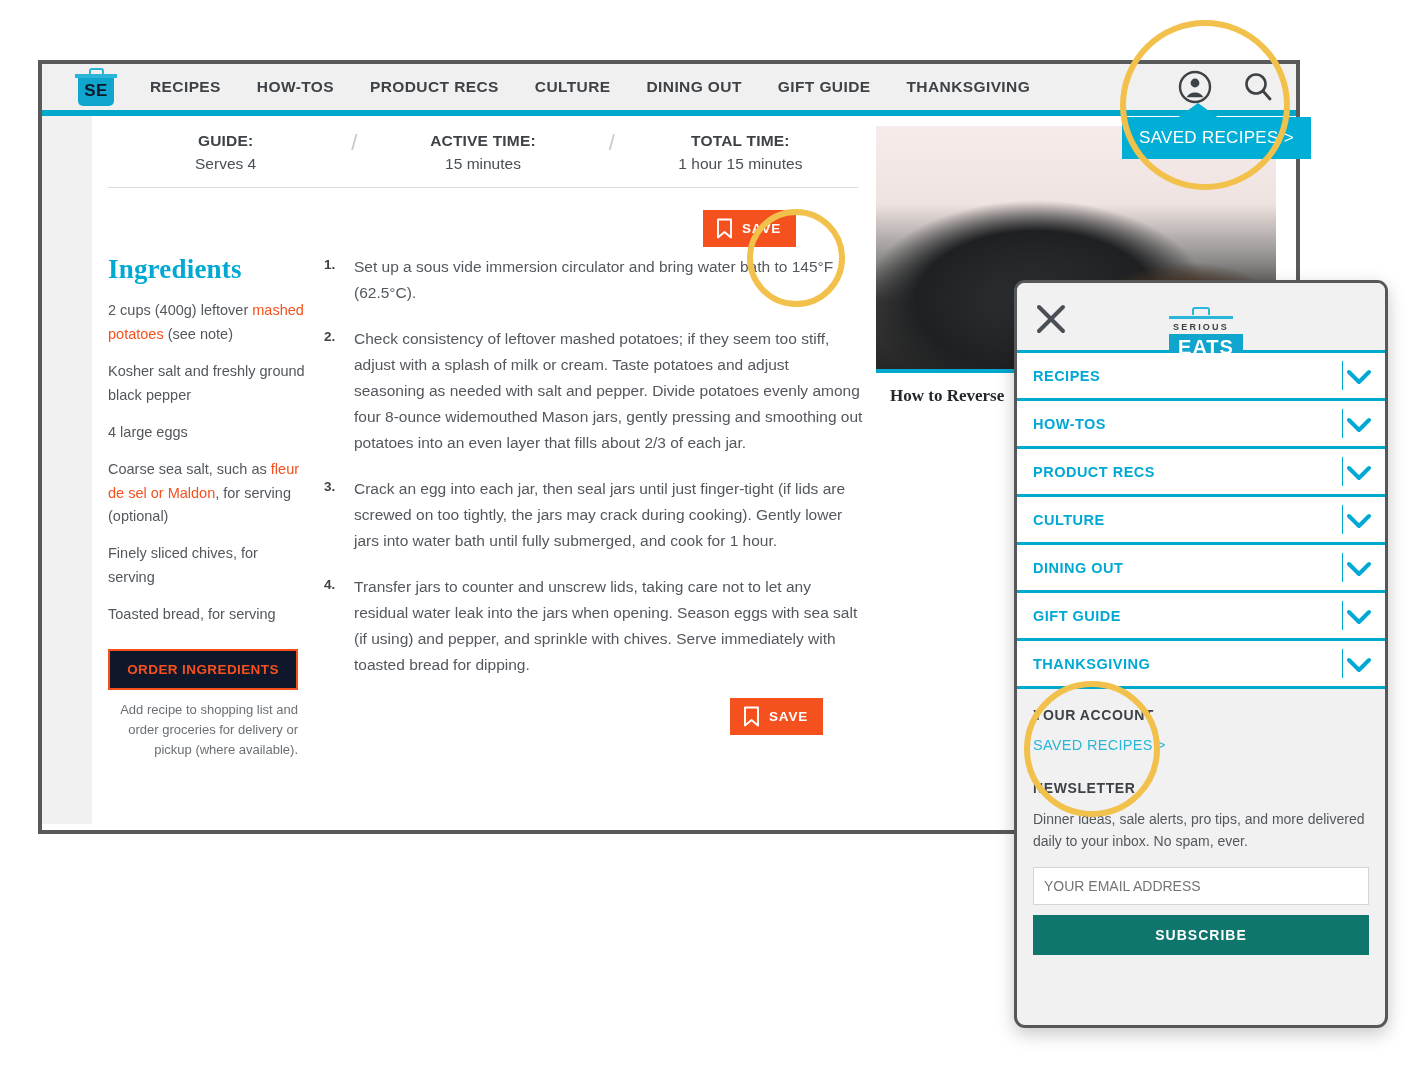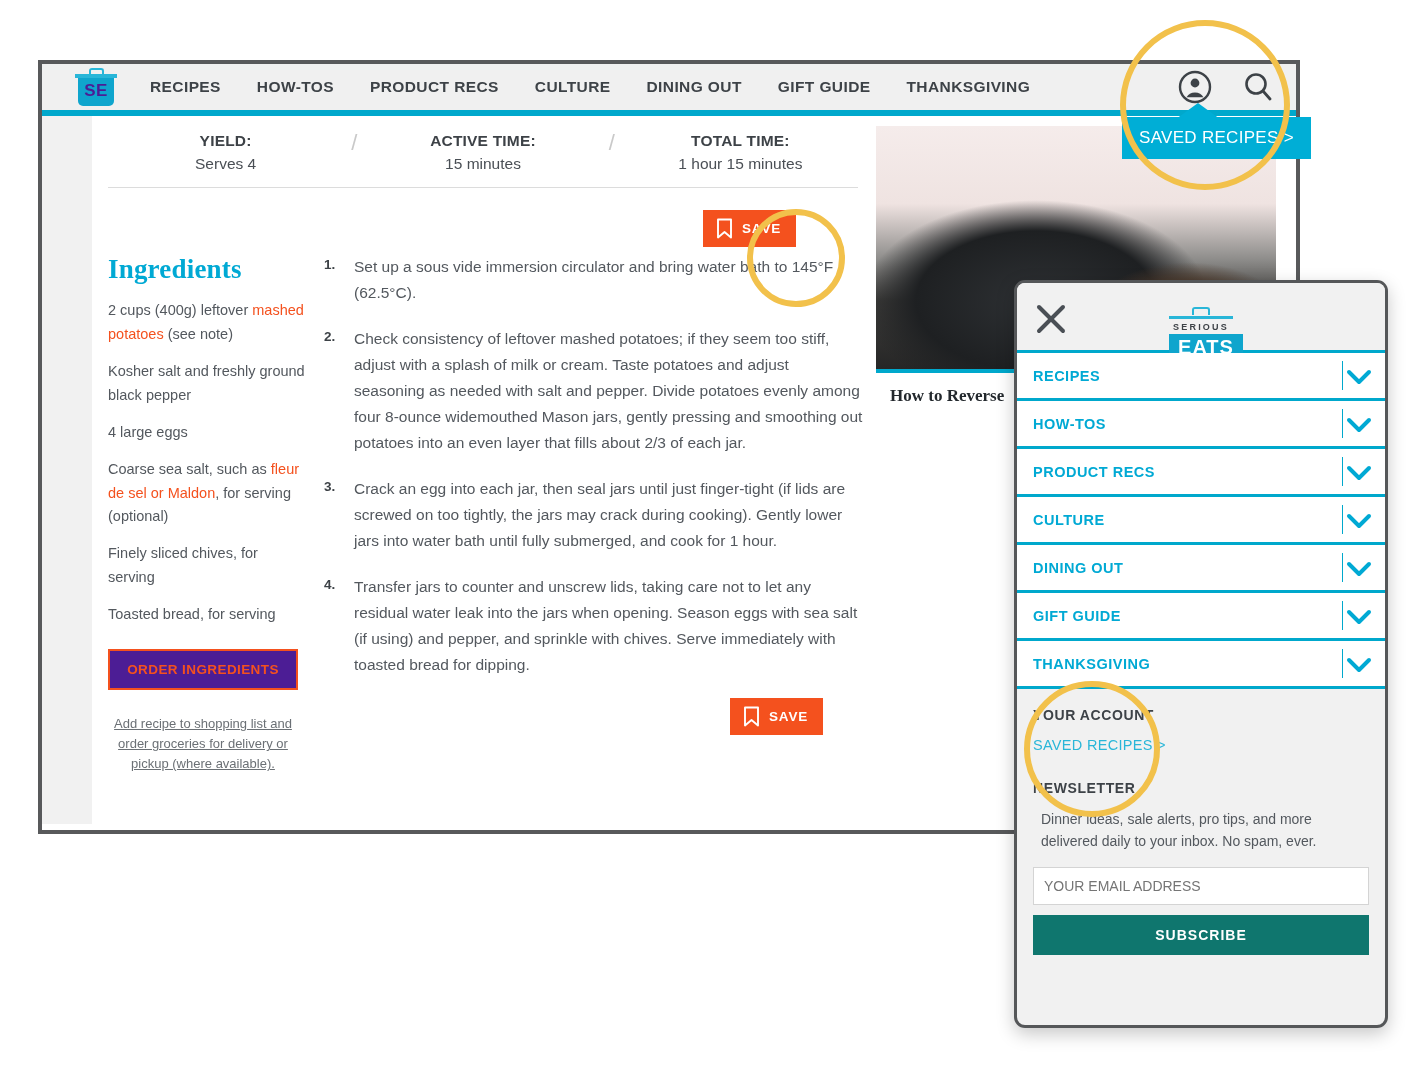--- a/index.html
+++ b/index.html
@@ -34,21 +34,21 @@
   .logo-handle {
     position: absolute; left: 14px; top: 0; width: 15px; height: 7px;
     border: 2px solid #29b6d8; border-bottom: none;
     border-top-left-radius: 3px; border-top-right-radius: 3px;
   }
   .logo-rim { position:absolute; left:0; top:6px; width:42px; height:4px; background:#29b6d8; }
   .logo-body {
     position: absolute; left: 3px; top: 10px; width: 36px; height: 28px;
     background: #0fa5cd; border-radius: 0 0 5px 5px;
     display: flex; align-items: center; justify-content: center;
-    color: #4c1d95; font-weight: bold; font-size: 17px; letter-spacing: .5px;
+    color: #0f172a; font-weight: bold; font-size: 17px; letter-spacing: .5px;
     padding-bottom: 2px;
   }
   .nav-links { display: flex; align-items: center; gap: 36px; flex: 1; }
   .nav-link {
     font-size: 15.5px; font-weight: bold; color: #3d4247;
     letter-spacing: .4px; white-space: nowrap; cursor: pointer;
   }
   .nav-icons { display:flex; align-items:center; gap: 30px; padding-right: 22px; }
   .icon-btn { cursor: pointer; display:flex; align-items:center; }
 
@@ -92,25 +92,25 @@
   .ing-item {
     font-size: 14.5px; color: #53585e; line-height: 1.65;
     margin-bottom: 13px;
   }
   .ing-item a, .ing-link { color: #f4511e; text-decoration: none; }
 
   .order-btn {
     display: block; width: 190px; text-align: center;
     border: 2px solid #f4511e; color: #f4511e;
     font-size: 13.5px; font-weight: bold; letter-spacing: .4px;
-    padding: 11px 16px; margin-top: 22px; background: #4c1d95; cursor: pointer;
+    padding: 11px 16px; margin-top: 22px; background: #0f172a; cursor: pointer;
   }
   .order-note {
     font-size: 13px; color: #6b7075; line-height: 1.55;
-    text-align: center; width: 190px; margin-top: 24px; text-decoration: underline;
+    text-align: right; width: 190px; margin-top: 10px;
   }
 
   ol.dir-list { margin: 0; padding: 0; list-style: none; counter-reset: step; }
   ol.dir-list li {
     position: relative; padding-left: 36px; margin-bottom: 20px;
     font-size: 15.5px; color: #53585e; line-height: 1.68;
     counter-increment: step;
   }
   ol.dir-list li::before {
     content: counter(step) ".";
@@ -196,21 +196,21 @@
   }
   .mp-item-divider {
     position: absolute; right: 42px; top: 8px; bottom: 8px;
     width: 1px; background: #00a8cc;
   }
   .mp-chev { position: absolute; right: 12px; top: 14px; cursor: pointer; }
 
   .mp-section { background: #f1f1f1; padding: 18px 16px 0 16px; }
   .mp-sec-title { font-size: 14px; font-weight: bold; color:#3d4247; letter-spacing:.6px; }
   .mp-link { display:inline-block; margin-top: 14px; font-size: 14.5px; color:#29b6d8; letter-spacing:.3px; cursor:pointer; }
-  .mp-news-text { font-size: 14px; color:#53585e; line-height: 1.6; margin-top: 12px; margin-left: 8px; }
+  .mp-news-text { font-size: 14px; color:#53585e; line-height: 1.6; margin-top: 12px; }
   .mp-email {
     width: 100%; height: 38px; margin-top: 14px;
     border: 1px solid #d4d4d4; background:#fff;
     font-size: 14px; color:#8a8f94; padding: 0 10px;
     font-family: "Liberation Sans", sans-serif;
   }
   .mp-subscribe {
     width: 100%; height: 40px; margin-top: 10px;
     background: #0f766e; color:#fff; border:none;
     font-size: 14px; font-weight: bold; letter-spacing: 1px;
@@ -272,21 +272,21 @@
 
     <div class="page-body">
 
       <div class="left-gutter"></div>
 
       <div class="content-col">
 
         <div class="meta-row">
           <div style="flex:1;display:flex;justify-content:center">
             <div class="meta-item">
-              <div class="meta-label">YIELD:</div>
+              <div class="meta-label">GUIDE:</div>
               <div class="meta-value">Serves 4</div>
             </div>
           </div>
           <div class="meta-sep">/</div>
           <div style="flex:1;display:flex;justify-content:center">
             <div class="meta-item">
               <div class="meta-label">ACTIVE TIME:</div>
               <div class="meta-value">15 minutes</div>
             </div>
           </div>

